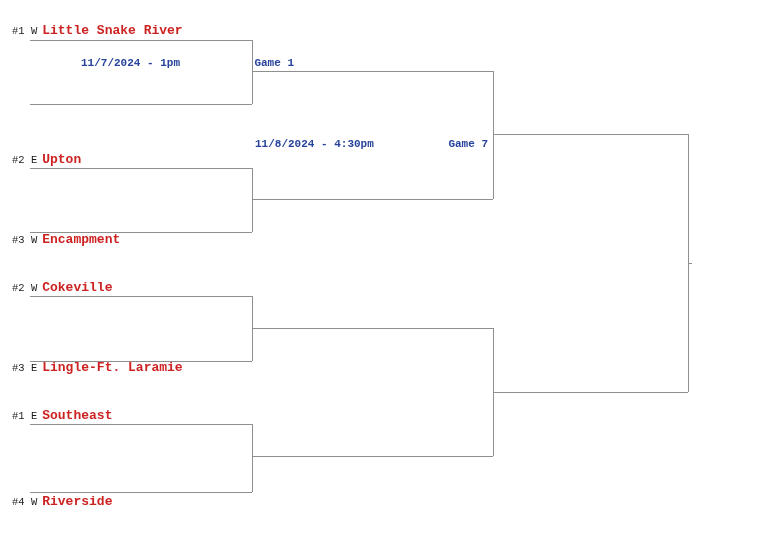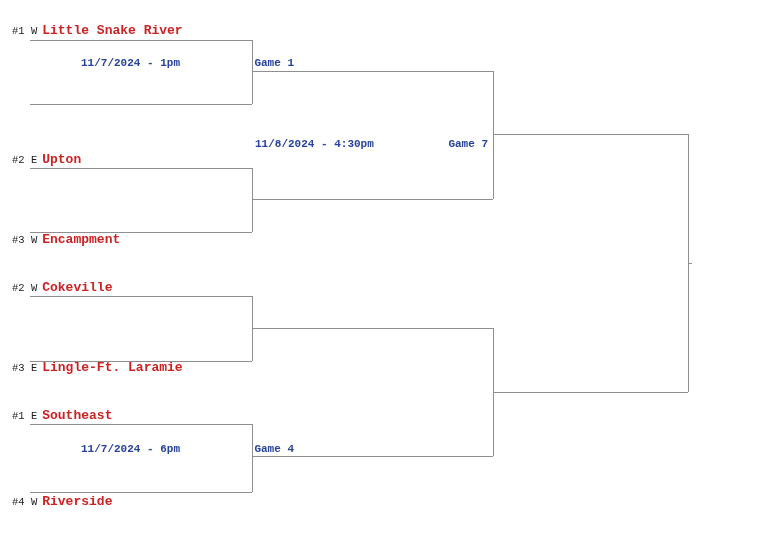--- a/index.html
+++ b/index.html
@@ -70,24 +70,20 @@
   </div>
   <div class="team" style="top:494px">
     <span class="seed">#4 W</span>
     <span class="tname">Riverside</span>
   </div>
 
   <div class="ginfo info-r1" style="top:55px">
     <span class="gdate">11/7/2024 - 1pm</span>
     <span class="glabel">Game 1</span>
   </div>
-  <div class="ginfo info-r1" style="top:441px">
-    <span class="gdate">11/7/2024 - 6pm</span>
-    <span class="glabel">Game 4</span>
-  </div>
 
   <div class="ginfo info-r2" style="top:136px">
     <span class="gdate">11/8/2024 - 4:30pm</span>
     <span class="glabel">Game 7</span>
   </div>
 
 
   <div class="hline" style="left:30px;top:40px;width:222px"></div>
   <div class="hline" style="left:30px;top:104px;width:222px"></div>
   <div class="hline" style="left:30px;top:168px;width:222px"></div>

